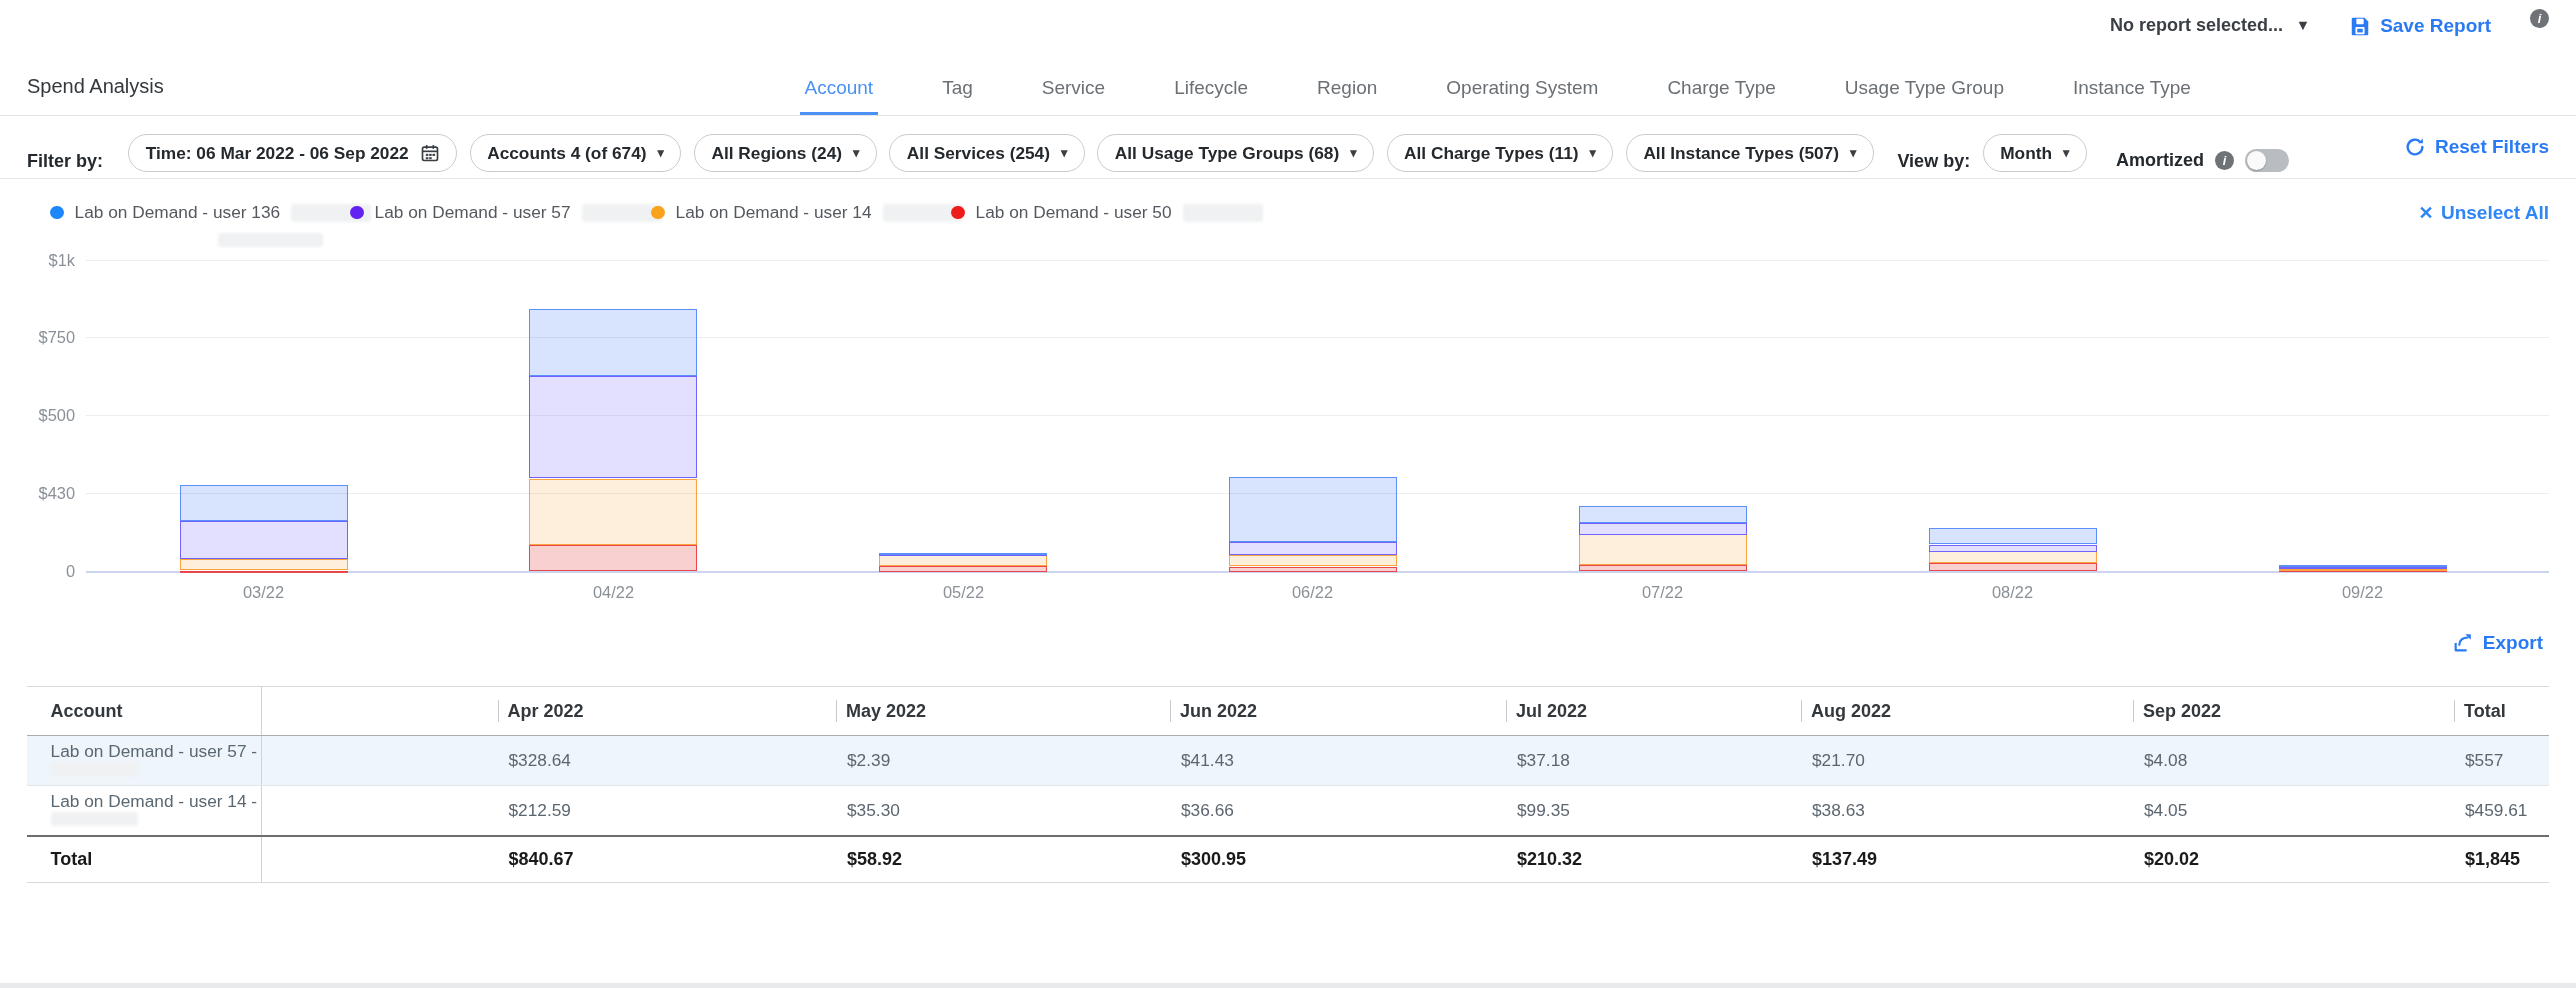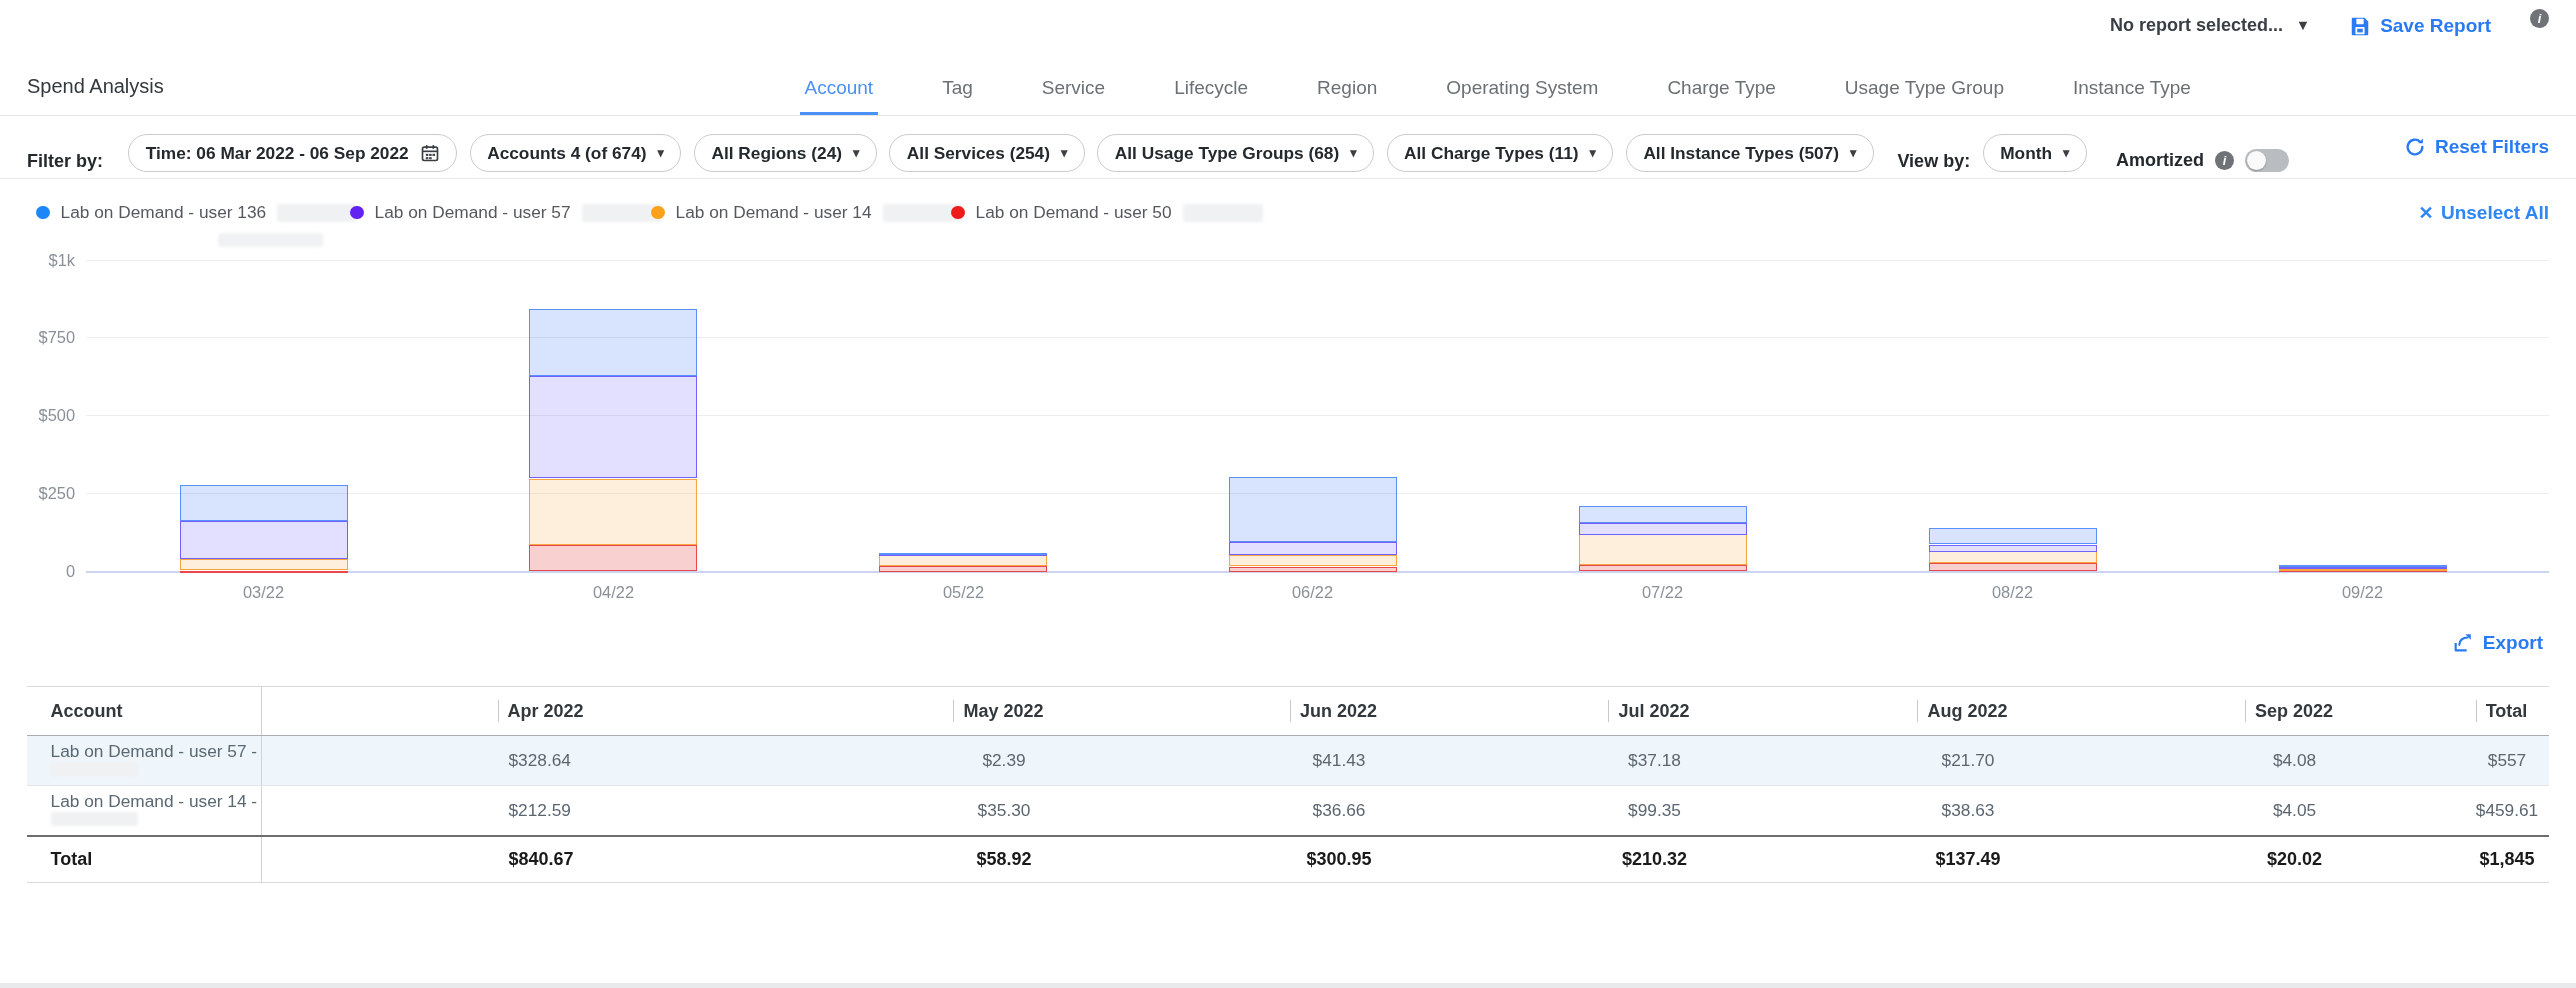--- a/index.html
+++ b/index.html
@@ -61,21 +61,21 @@
   .export .lbl { font-size:19px; font-weight:700; color:#2a7bf3; }
 
   
   .tablewrap { position:absolute; top:686px; left:27px; right:27px; }
   table { width:100%; border-collapse:collapse; table-layout:fixed; border-top:0.9px solid #d7d9db; }
   th, td { text-align:left; vertical-align:middle; }
   thead th { font-size:18px; font-weight:700; color:#33383d; height:49px; border-bottom:1.4px solid #a9adb2; }
   thead th .tick { border-left:1.8px solid #c6c9cd; padding-left:9px; line-height:22px; display:inline-block; }
   tbody td { font-size:17.3px; color:#5c6670; height:50px; border-bottom:0.9px solid #e3e5e7; }
   .col-account { padding-left:23.6px; border-right:0.9px solid #cfd2d6; }
-  .cell-month { padding-left:20px;text-align:center; }
+  .cell-month { padding-left:20px; }
   .cell-apr { padding-left:247px; }
   th.cell-apr { padding-left:236px; }
   th.cell-month { padding-left:9px; }
   .account-cell { font-size:17.3px; color:#5a6872; line-height:21px; padding-top:3.6px; padding-bottom:5.5px; }
   .account-blur { width:87px; height:13.6px; margin-top:3.6px; }
   tr.tinted td { background:#eef5fb; }
   tr.total-row td { font-size:18px; font-weight:700; color:#1a1a1a; height:47px; border-top:2.3px solid #6d6d6d; border-bottom:0.9px solid #d7d9db; }
   .bottom-strip { position:absolute; top:983px; left:0; width:100%; height:6.4px; background:#e9eaec; }
 </style>
 </head>
@@ -177,21 +177,21 @@
     <span class="lbl">Reset Filters</span>
   </div>
   <div class="hline-filter"></div>
 
   <div class="legend">
     <div class="unselect-all">
       <span class="x">✕</span>
       <span class="lbl">Unselect All</span>
     </div>
     <div class="redacted legend-blur2"></div>
-  <div class="legend-item" style="left: 9px;">
+  <div class="legend-item" style="left: 23px;">
         <span class="legend-dot" style="background: rgb(31, 134, 249);"></span>
         <span class="legend-label">Lab on Demand - user 136</span>
         <span class="redacted legend-blur"></span>
       </div>
       <div class="legend-item" style="left: 323px;">
         <span class="legend-dot" style="background: rgb(98, 34, 242);"></span>
         <span class="legend-label">Lab on Demand - user 57</span>
         <span class="redacted legend-blur"></span>
       </div>
       <div class="legend-item" style="left: 624px;">
@@ -207,21 +207,21 @@
     </div>
 
   <div class="chart">
       <div class="gridline" style="top: 14.5px;"></div>
       <div class="ytick" style="top: 14.5px;">$1k</div>
       <div class="gridline" style="top: 92px;"></div>
       <div class="ytick" style="top: 92px;">$750</div>
       <div class="gridline" style="top: 170px;"></div>
       <div class="ytick" style="top: 170px;">$500</div>
       <div class="gridline" style="top: 248px;"></div>
-      <div class="ytick" style="top: 248px;">$250</div>
+      <div class="ytick" style="top: 248px;">$430</div>
       <div class="xaxis-line" style="top: 326px;"></div>
       <div class="ytick" style="top: 326px;">0</div>
       <div class="xtick" style="left: 264px;">03/22</div>
       <div class="bar-seg" style="left: 180px; top: 326px; height: 1.4px; background: rgba(232, 72, 75, 0.26); border-color: rgb(232, 72, 75);"></div>
       <div class="bar-seg" style="left: 180px; top: 314px; height: 11.4px; background: rgba(249, 164, 63, 0.18); border-color: rgb(249, 164, 63);"></div>
       <div class="bar-seg" style="left: 180px; top: 276px; height: 38px; background: rgba(114, 98, 253, 0.2); border-color: rgb(114, 98, 253);"></div>
       <div class="bar-seg" style="left: 180px; top: 240px; height: 36px; background: rgba(91, 143, 249, 0.24); border-color: rgb(91, 143, 249);"></div>
       <div class="xtick" style="left: 614px;">04/22</div>
       <div class="bar-seg" style="left: 529px; top: 300px; height: 26px; background: rgba(232, 72, 75, 0.26); border-color: rgb(232, 72, 75);"></div>
       <div class="bar-seg" style="left: 529px; top: 234px; height: 66px; background: rgba(249, 164, 63, 0.18); border-color: rgb(249, 164, 63);"></div>

